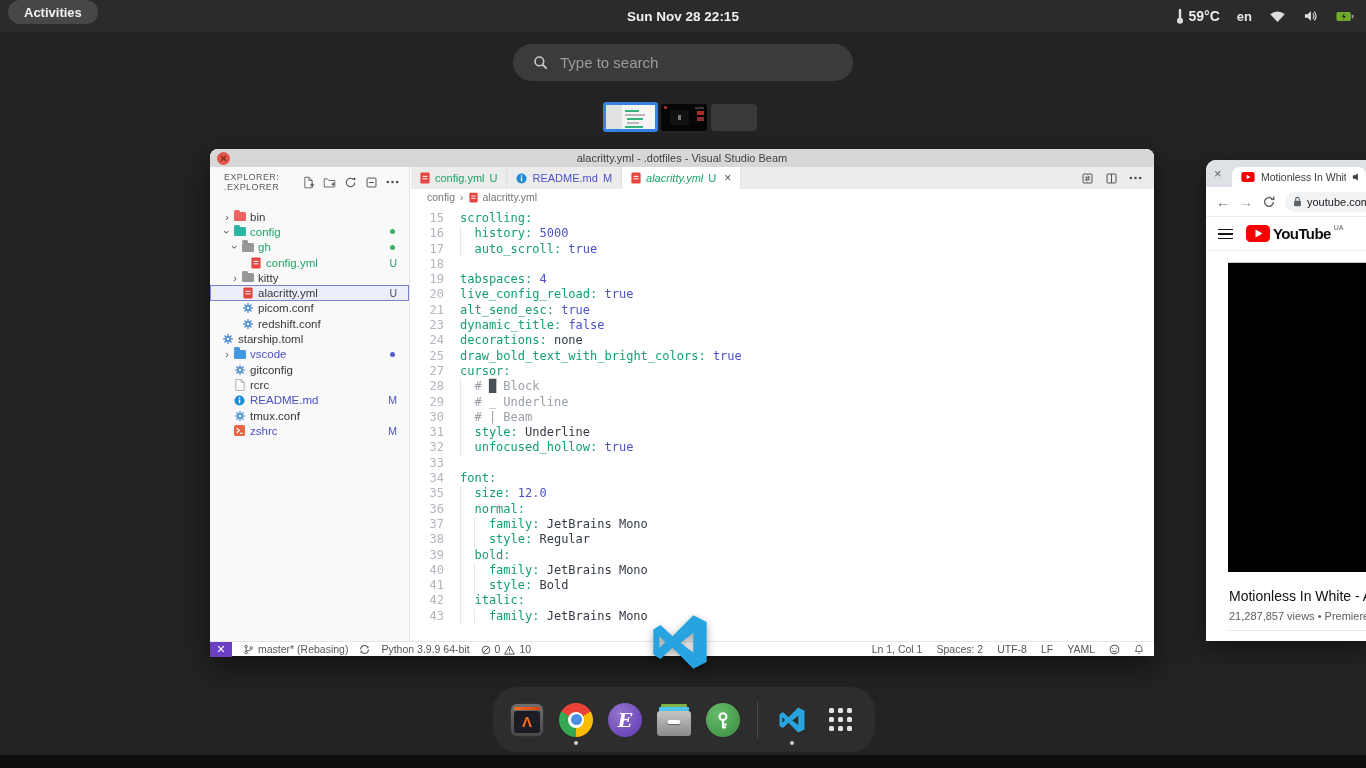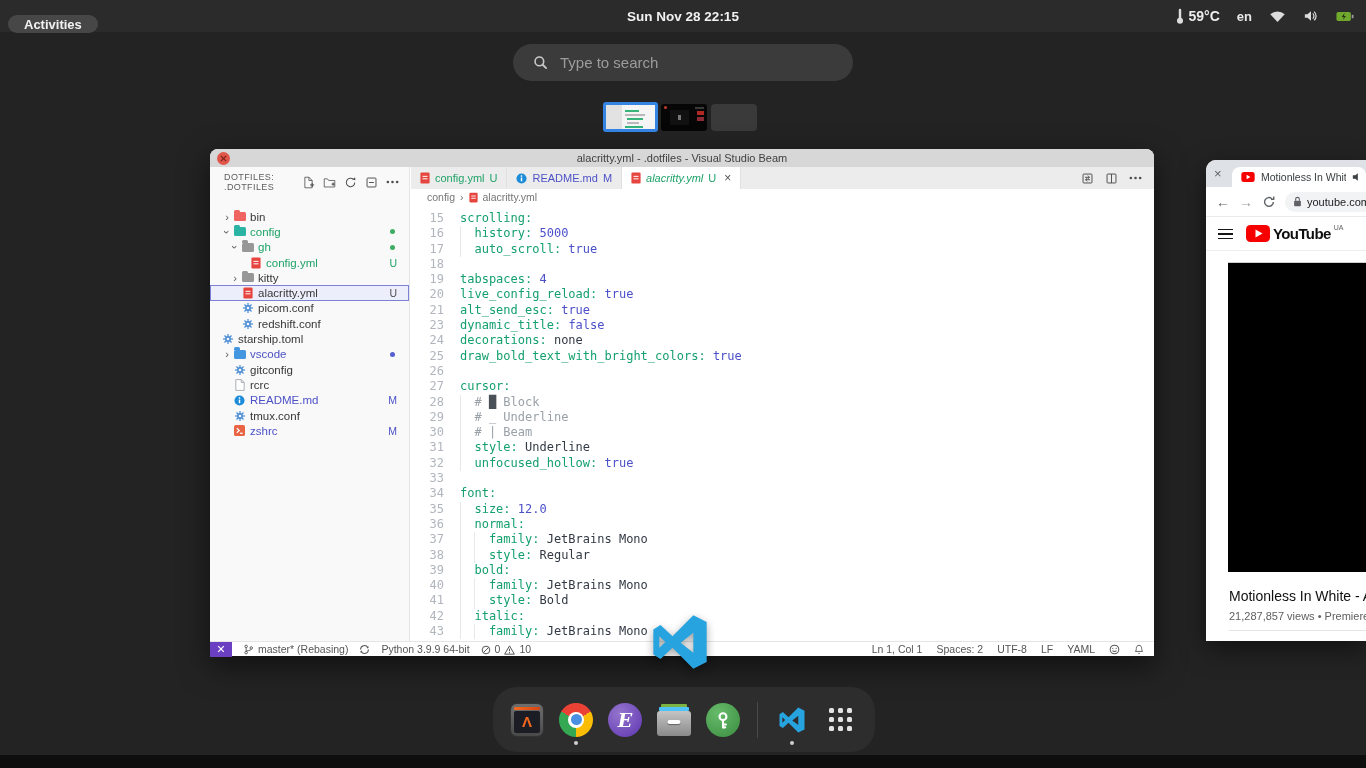--- a/index.html
+++ b/index.html
@@ -1,21 +1,21 @@
 <!DOCTYPE html>
 <html><head>
 <meta charset="utf-8">
 <style>
   *{box-sizing:border-box;margin:0;padding:0}
   html,body{width:1366px;height:768px;overflow:hidden}
   body{font-family:"Liberation Sans",sans-serif;background:#232323;position:relative;cursor:default}
 
   
   #topbar{position:absolute;left:0;top:0;width:1366px;height:32px;background:#2b2b2b;color:#ededed}
-  #activities{position:absolute;left:8px;top:15px;height:18px;padding:0 16px;border-radius:13px;background:#474747;
+  #activities{position:absolute;left:8px;top:0;height:24px;padding:0 16px;border-radius:13px;background:#474747;
     display:flex;align-items:center;font-size:13px;font-weight:700;color:#f2f2f2}
   #clock{position:absolute;left:0;right:0;top:0;height:32px;display:flex;align-items:center;justify-content:center;
     font-size:13.5px;font-weight:700;color:#f1f1f1}
   #sysarea{position:absolute;right:12px;top:0;height:32px;display:flex;align-items:center;gap:17px}
   #temp-group{display:flex;align-items:center;gap:5px;font-size:14px;font-weight:700}
   #kbd{font-size:13px;font-weight:700;color:#e8e8e8}
 
   
   #searchbar{position:absolute;left:513px;top:44px;width:340px;height:37px;border-radius:19px;background:#3b3b3b;
     display:flex;align-items:center;gap:12px;padding-left:20px}
@@ -223,21 +223,21 @@
       <svg viewBox="0 0 8 8" width="7" height="7">
           <line x1="1" y1="1" x2="7" y2="7" stroke="#7e2418" stroke-width="1.4"></line>
           <line x1="7" y1="1" x2="1" y2="7" stroke="#7e2418" stroke-width="1.4"></line>
         </svg>
     </span>
     <span>alacritty.yml - .dotfiles - Visual Studio Beam</span>
   </div>
 
   <div id="vs-side">
     <div id="exp-head">
-      <span id="exp-title">DOTFILES: .DOTFILES</span>
+      <span id="exp-title">EXPLORER: .EXPLORER</span>
       <span id="exp-actions">
           <span class="ic">
             <svg viewBox="0 0 16 16" width="13" height="13" fill="none" stroke="#4f4f4f">
               <path d="M8.5 1.5H3.5V14.5H12.5V5.5L8.5 1.5Z"></path>
               <path d="M8.5 1.5V5.5H12.5"></path>
               <line x1="12.5" y1="8.5" x2="12.5" y2="13.5" stroke-width="1.3"></line>
               <line x1="10" y1="11" x2="15" y2="11" stroke-width="1.3"></line>
             </svg>
           </span>
           <span class="ic">
@@ -522,21 +522,20 @@
         <div class="cl"><span class="ln">15</span><span class="tok-k">scrolling:</span></div>
         <div class="cl"><span class="ln">16</span><span class="guide"></span><span class="tok-k">history: </span><span class="tok-v">5000</span></div>
         <div class="cl"><span class="ln">17</span><span class="guide"></span><span class="tok-k">auto_scroll: </span><span class="tok-v">true</span></div>
         <div class="cl"><span class="ln">18</span></div>
         <div class="cl"><span class="ln">19</span><span class="tok-k">tabspaces: </span><span class="tok-v">4</span></div>
         <div class="cl"><span class="ln">20</span><span class="tok-k">live_config_reload: </span><span class="tok-v">true</span></div>
         <div class="cl"><span class="ln">21</span><span class="tok-k">alt_send_esc: </span><span class="tok-v">true</span></div>
         <div class="cl"><span class="ln">23</span><span class="tok-k">dynamic_title: </span><span class="tok-v">false</span></div>
         <div class="cl"><span class="ln">24</span><span class="tok-k">decorations: </span><span class="tok-t">none</span></div>
         <div class="cl"><span class="ln">25</span><span class="tok-k">draw_bold_text_with_bright_colors: </span><span class="tok-v">true</span></div>
-        <div class="cl"><span class="ln">26</span></div>
         <div class="cl"><span class="ln">27</span><span class="tok-k">cursor:</span></div>
         <div class="cl"><span class="ln">28</span><span class="guide"></span><span class="tok-c"># </span><span class="tok-blk">█</span><span class="tok-c"> Block</span></div>
         <div class="cl"><span class="ln">29</span><span class="guide"></span><span class="tok-c"># _ Underline</span></div>
         <div class="cl"><span class="ln">30</span><span class="guide"></span><span class="tok-c"># | Beam</span></div>
         <div class="cl"><span class="ln">31</span><span class="guide"></span><span class="tok-k">style: </span><span class="tok-t">Underline</span></div>
         <div class="cl"><span class="ln">32</span><span class="guide"></span><span class="tok-k">unfocused_hollow: </span><span class="tok-v">true</span></div>
         <div class="cl"><span class="ln">33</span></div>
         <div class="cl"><span class="ln">34</span><span class="tok-k">font:</span></div>
         <div class="cl"><span class="ln">35</span><span class="guide"></span><span class="tok-k">size: </span><span class="tok-v">12.0</span></div>
         <div class="cl"><span class="ln">36</span><span class="guide"></span><span class="tok-k">normal:</span></div>

